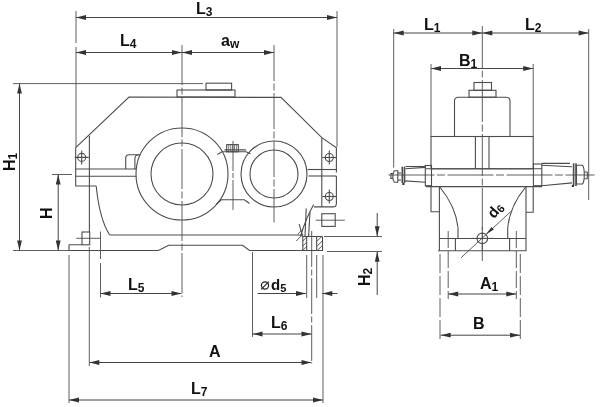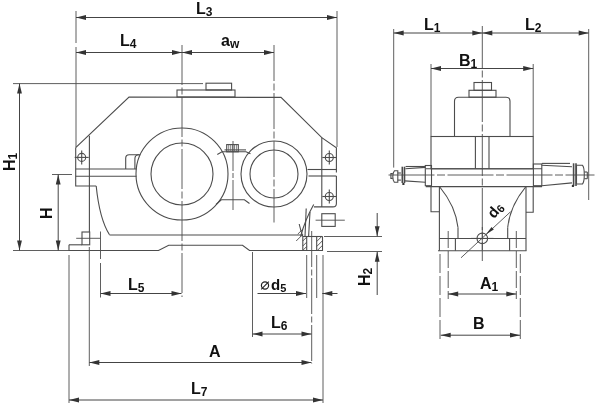--- a/index.html
+++ b/index.html
@@ -1,16 +1,16 @@
 <!DOCTYPE html>
 <html><head>
 <meta charset="utf-8">
 <style>
   html,body{margin:0;padding:0;background:#fff;}
-  .wrap{width:600px;height:407px;position:relative;overflow:hidden;background:#fff;}
+  .wrap{width:600px;height:407px;position:relative;overflow:hidden;background:#fff;border-radius:28px;}
   svg{display:block;}
   text{font-family:"Liberation Sans",sans-serif;fill:#111;}
 </style>
 </head>
 <body>
 <div class="wrap">
 <svg width="600" height="407" viewBox="0 0 600 407">
 <defs>
 <marker id="ar" markerWidth="12" markerHeight="8" refX="11" refY="4" orient="auto" markerUnits="userSpaceOnUse">
   <path d="M11,4 L1,1.6 L1,6.4 Z" fill="#333"></path>

